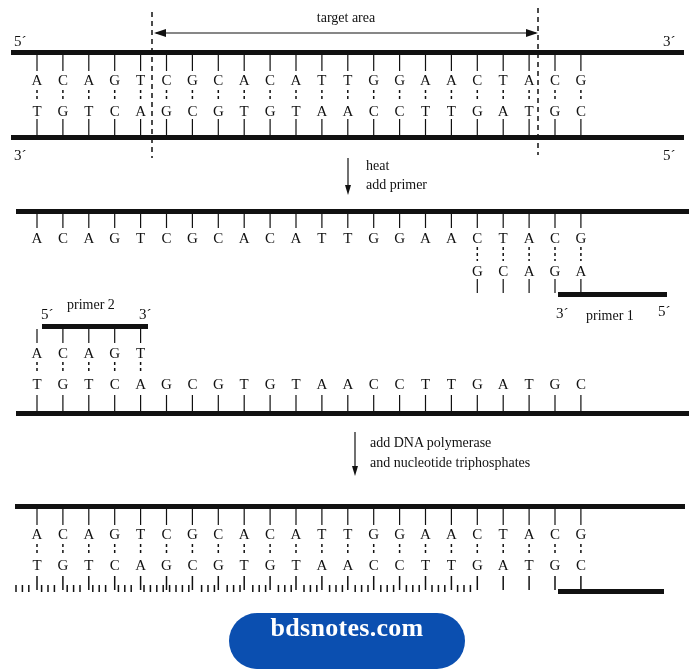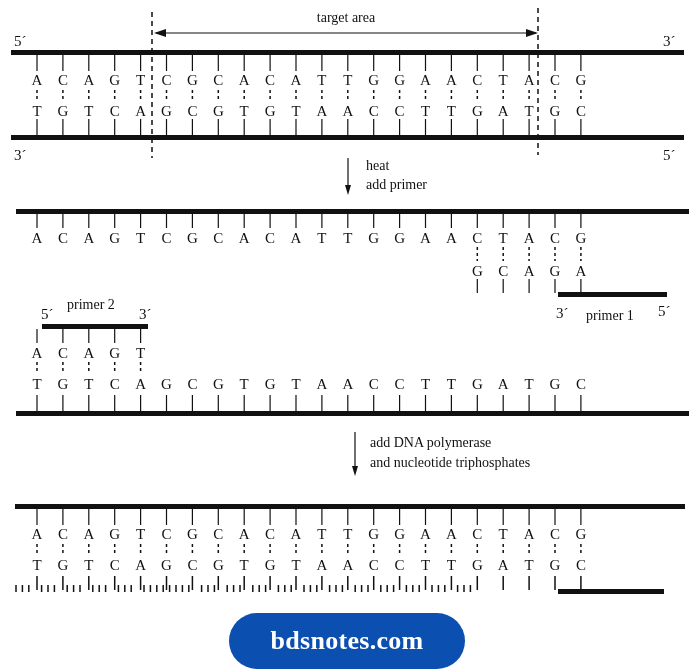--- a/index.html
+++ b/index.html
@@ -4,21 +4,21 @@
   <style>
     html, body { margin: 0; padding: 0; background: #ffffff; }
     body { width: 696px; height: 672px; position: relative; overflow: hidden; }
     #diagram { position: absolute; left: 0; top: 0; width: 696px; height: 672px; }
     .base { font-family: "Liberation Serif", serif; font-size: 15px; fill: #111111; text-anchor: middle; }
     .label { font-family: "Liberation Serif", serif; font-size: 14px; fill: #111111; }
     .end { font-family: "Liberation Serif", serif; font-size: 15px; fill: #111111; }
     .badge {
       position: absolute; left: 229px; top: 613px; width: 236px; height: 56px;
       background: #0b4fb0; border-radius: 28px;
-      display: flex; align-items: center; justify-content: center;
+      display: flex; align-items: flex-start; justify-content: center;
       color: #ffffff; font-family: "Liberation Serif", serif; font-size: 26px; font-weight: bold;
       letter-spacing: 0.3px;
     }
   </style>
 </head>
 <body>
 
 <svg id="diagram" xmlns="http://www.w3.org/2000/svg" viewBox="0 0 696 672">
 
   <g>

